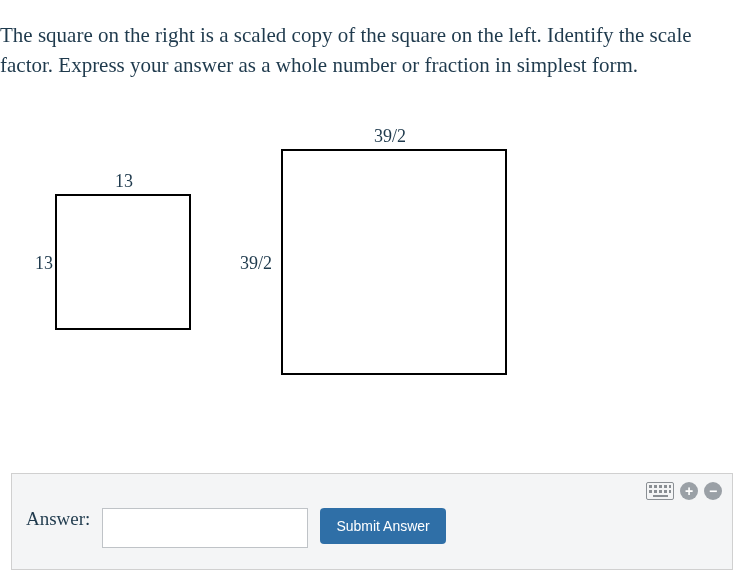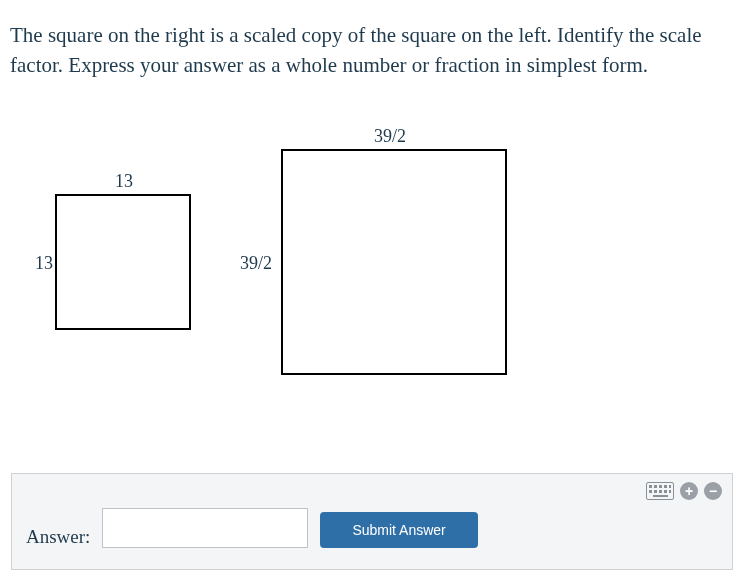--- a/index.html
+++ b/index.html
@@ -7,21 +7,21 @@
     margin: 0;
     padding: 0;
     font-family: Georgia, 'Times New Roman', serif;
     background: #fff;
     width: 738px;
     height: 570px;
     overflow: hidden;
     position: relative;
   }
   .question {
-    padding: 20px 10px 0 10px;
+    padding: 20px 10px 0 0;
     font-size: 21px;
     line-height: 1.45;
     color: #1f3a4d;
   }
   .figure-area {
     position: relative;
     width: 100%;
     height: 280px;
     margin-top: 40px;
   }
@@ -89,21 +89,21 @@
     align-items: center;
     justify-content: center;
     font-family: Arial, sans-serif;
     font-size: 14px;
     font-weight: bold;
     line-height: 1;
     cursor: pointer;
   }
   .answer-row {
     display: flex;
-    align-items: flex-end;
+    align-items: flex-start;
     gap: 12px;
     margin-top: 22px;
   }
   .answer-label {
     font-size: 19px;
     color: #1f3a4d;
   }
   .answer-input {
     width: 206px;
     height: 40px;
@@ -111,21 +111,21 @@
     background: #fff;
     font-size: 18px;
     padding: 0 8px;
     font-family: Georgia, serif;
   }
   .submit-btn {
     background: #2f6fa7;
     color: #fff;
     border: none;
     border-radius: 4px;
-    padding: 10px 32px;
+    padding: 10px 16px;
     font-size: 14px;
     font-family: Arial, Helvetica, sans-serif;
     cursor: pointer;
   }
 </style>
 </head>
 <body>
 
 <div class="question">The square on the right is a scaled copy of the square on the left. Identify the scale factor. Express your answer as a whole number or fraction in simplest form.</div>
 

